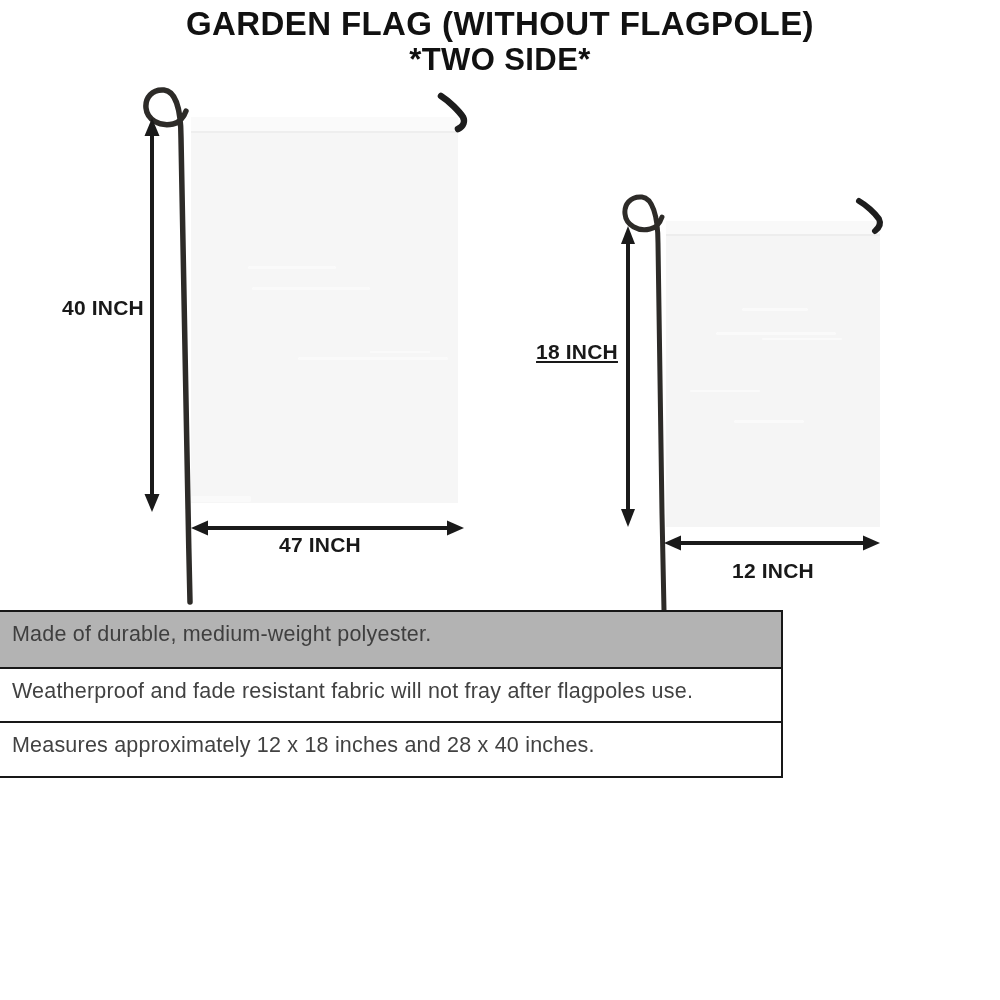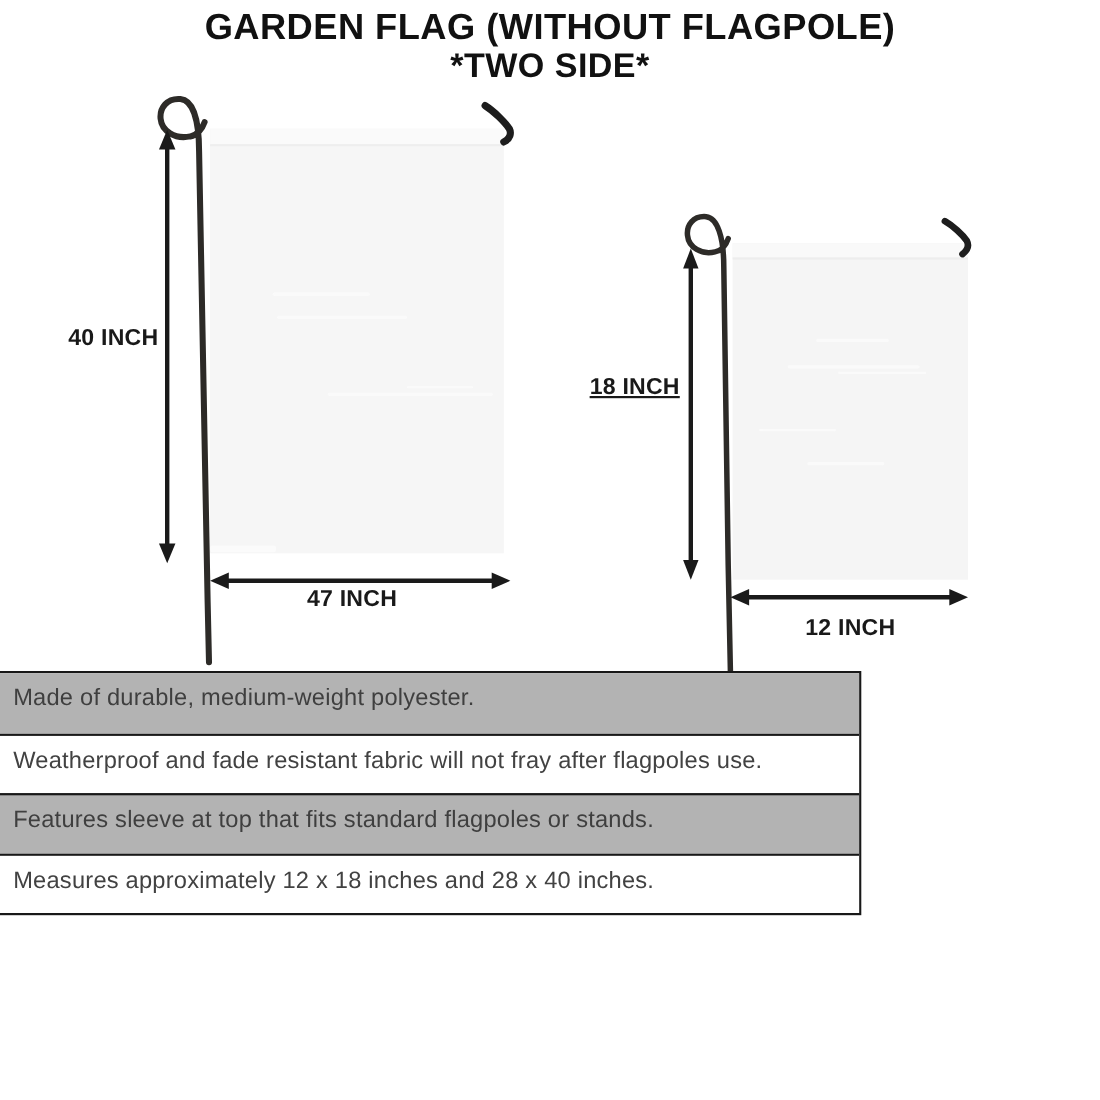--- a/index.html
+++ b/index.html
@@ -144,17 +144,16 @@
   </svg>
 
   <div class="dim dim-40">40 INCH</div>
   <div class="dim dim-28">47 INCH</div>
   <div class="dim dim-18">18 INCH</div>
   <div class="dim dim-12">12 INCH</div>
 
   <div class="features">
     <div class="frow shaded">Made of durable, medium-weight polyester.</div>
     <div class="frow">Weatherproof and fade resistant fabric will not fray after flagpoles use.</div>
-    <div class="frow shaded">Features sleeve at top that fits standard flagpoles or stands.</div>
     <div class="frow">Measures approximately 12 x 18 inches and 28 x 40 inches.</div>
   </div>
 
 </div>
 
 </body></html>

